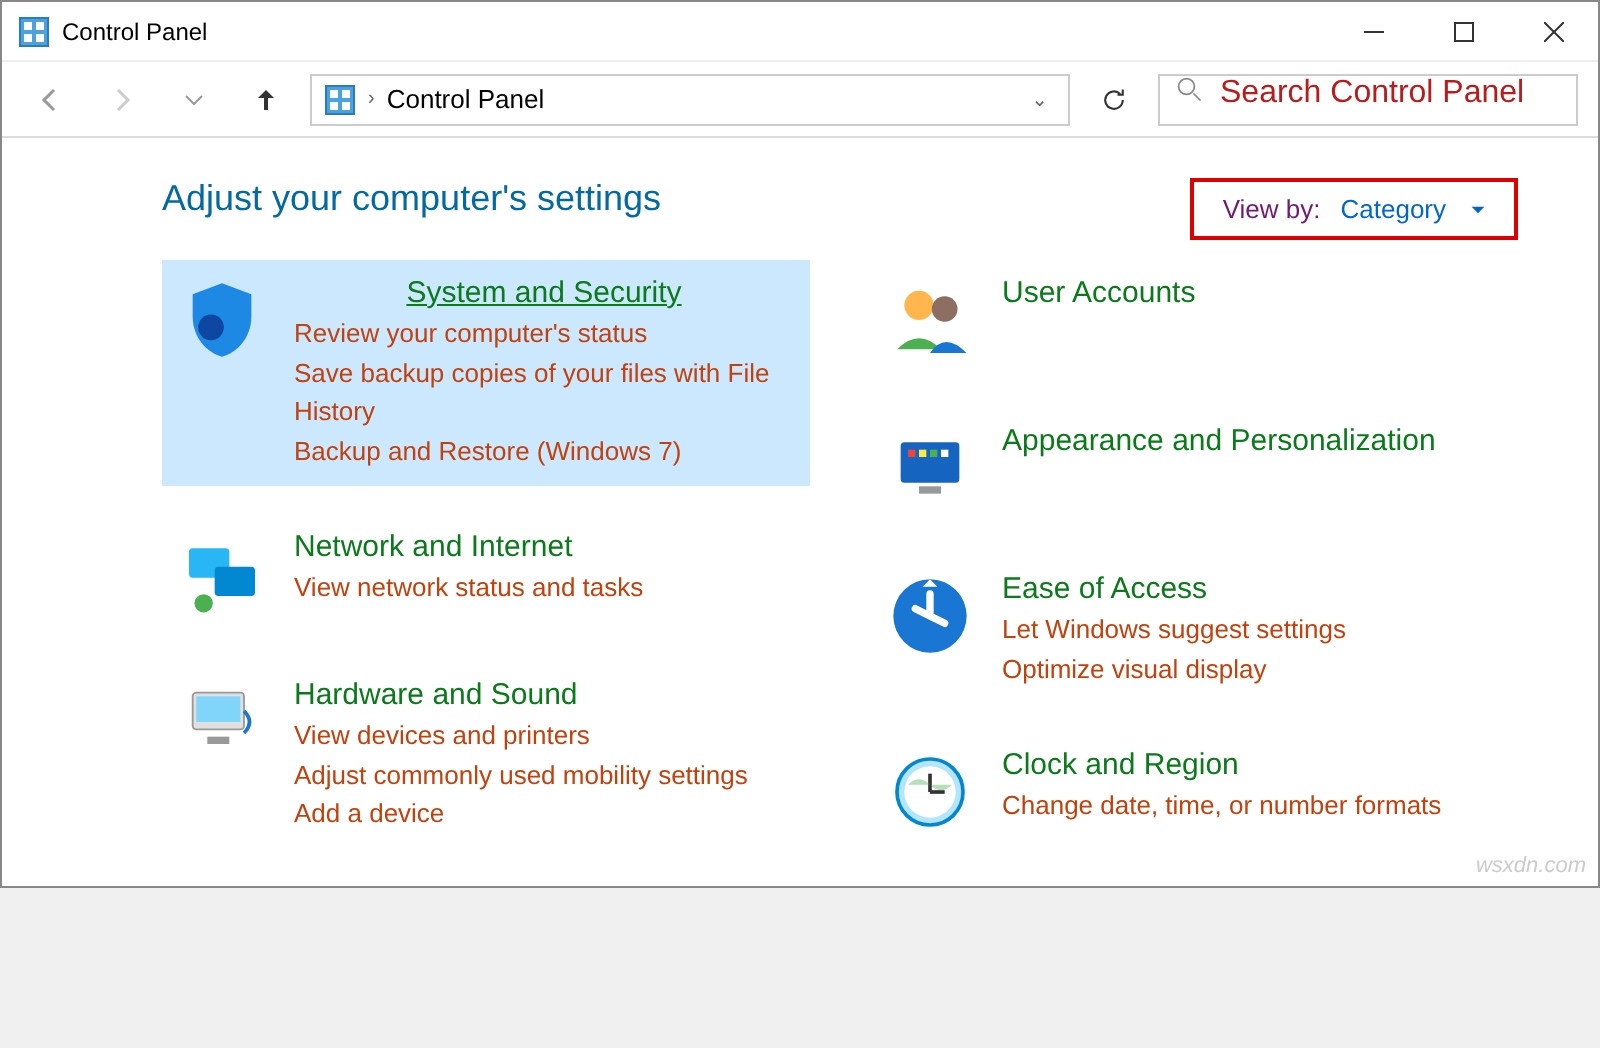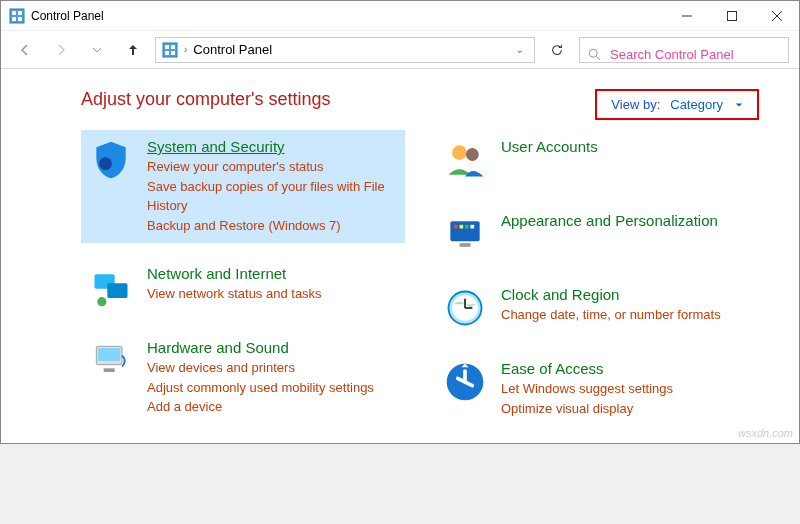--- a/index.html
+++ b/index.html
@@ -12,34 +12,34 @@
 .winbtn { width: 45px; height: 30px; display: flex; align-items: center; justify-content: center; }
 .navbar { height: 38px; display: flex; align-items: center; padding: 0 10px; gap: 8px; border-bottom: 1px solid #ddd; }
 .navarrow { width: 28px; height: 28px; display: flex; align-items: center; justify-content: center; color: #999; }
 .navarrow.active { color: #333; }
 .breadcrumb { flex: 1; height: 26px; border: 1px solid #ccc; display: flex; align-items: center; padding: 0 6px; gap: 6px; }
 .bc-icon { width: 16px; height: 16px; }
 .bc-caret { color: #666; font-size: 10px; }
 .bc-text { font-size: 13px; }
 .bc-dd { margin-left: auto; color: #666; font-size: 10px; padding: 0 4px; }
 .refresh { width: 28px; height: 26px; display: flex; align-items: center; justify-content: center; border: 1px solid transparent; }
-.searchbox { width: 210px; height: 26px; border: 1px solid #ccc; display: flex; align-items: flex-end; padding: 0 8px; color: #ec4899; gap: 8px; font-size: 13px; }
+.searchbox { width: 210px; height: 26px; border: 1px solid #ccc; display: flex; align-items: flex-start; padding: 0 8px; color: #b91c1c; gap: 8px; font-size: 16px; }
 .content { padding: 20px 40px 20px 80px; position: relative; }
-.heading { color: #b91c1c; font-size: 18px; font-weight: 400; margin-bottom: 20px; }
+.heading { color: #0369a1; font-size: 18px; font-weight: 400; margin-bottom: 20px; }
 .viewby { position: absolute; right: 40px; top: 20px; border: 2px solid #d00; padding: 6px 14px; display: flex; align-items: center; gap: 10px; font-size: 13px; }
-.viewby-label { color: #1d4ed8; }
+.viewby-label { color: #701a75; }
 .viewby-val { color: #0066cc; display: flex; align-items: center; gap: 12px; }
 .cats { display: flex; gap: 30px; margin-top: 10px; }
 .col { flex: 1; display: flex; flex-direction: column; gap: 14px; }
 .cat { display: flex; gap: 14px; padding: 8px; }
 .cat.sel { background: #cce8ff; }
 .cat-icon { width: 44px; height: 44px; flex-shrink: 0; }
 .cat-body { flex: 1; }
 .cat-title { color: #0a7a1a; font-size: 15px; margin-bottom: 2px; }
-.cat.sel .cat-title { text-decoration: underline; }
+.cat.sel .cat-title { text-decoration: underline; text-align: center; }
 .cat-link { color: #c2410c; font-size: 13px; display: block; line-height: 1.5; }
 .watermark { position: absolute; bottom: 4px; right: 6px; font-size: 11px; color: #ccc; font-style: italic; }
 </style>
 </head>
 <body>
 
 <div class="window">
 
   <div class="titlebar">
     <svg class="titlebar-icon" viewBox="0 0 16 16">
@@ -190,41 +190,41 @@
                 <rect x="24" y="14" width="4" height="4" fill="#4caf50"></rect>
                 <rect x="30" y="14" width="4" height="4" fill="#fff"></rect>
                 <rect x="18" y="34" width="12" height="4" fill="#999"></rect>
               </svg></div>
             <div class="cat-body">
               <div class="cat-title">Appearance and Personalization</div>
             </div>
           </div>
           <div class="cat">
             <div class="cat-icon"><svg viewBox="0 0 48 48">
+                <circle cx="24" cy="24" r="20" fill="#1976d2"></circle>
+                <path d="M24 12 L24 24 L16 20 M24 24 L32 28" stroke="#fff" stroke-width="4" fill="none" stroke-linecap="round"></path>
+                <path d="M20 8 L24 4 L28 8" fill="#fff"></path>
+              </svg></div>
+            <div class="cat-body">
+              <div class="cat-title">Ease of Access</div>
+              <a class="cat-link">Let Windows suggest settings</a>
+              <a class="cat-link">Optimize visual display</a>
+            </div>
+          </div>
+          <div class="cat">
+            <div class="cat-icon"><svg viewBox="0 0 48 48">
                 <circle cx="24" cy="24" r="18" fill="#b3e5fc" stroke="#0288d1" stroke-width="2"></circle>
                 <circle cx="24" cy="24" r="14" fill="#fff"></circle>
                 <line x1="24" y1="24" x2="24" y2="14" stroke="#333" stroke-width="2"></line>
                 <line x1="24" y1="24" x2="32" y2="24" stroke="#333" stroke-width="2"></line>
                 <path d="M12 20 Q18 14 24 20 Q30 26 36 20" fill="#4caf50" opacity="0.4"></path>
               </svg></div>
             <div class="cat-body">
               <div class="cat-title">Clock and Region</div>
               <a class="cat-link">Change date, time, or number formats</a>
             </div>
           </div>
-          <div class="cat">
-            <div class="cat-icon"><svg viewBox="0 0 48 48">
-                <circle cx="24" cy="24" r="20" fill="#1976d2"></circle>
-                <path d="M24 12 L24 24 L16 20 M24 24 L32 28" stroke="#fff" stroke-width="4" fill="none" stroke-linecap="round"></path>
-                <path d="M20 8 L24 4 L28 8" fill="#fff"></path>
-              </svg></div>
-            <div class="cat-body">
-              <div class="cat-title">Ease of Access</div>
-              <a class="cat-link">Let Windows suggest settings</a>
-              <a class="cat-link">Optimize visual display</a>
-            </div>
-          </div>
         </div>
     </div>
   </div>
 
   <div class="watermark">wsxdn.com</div>
 </div>
 
 </body></html>

